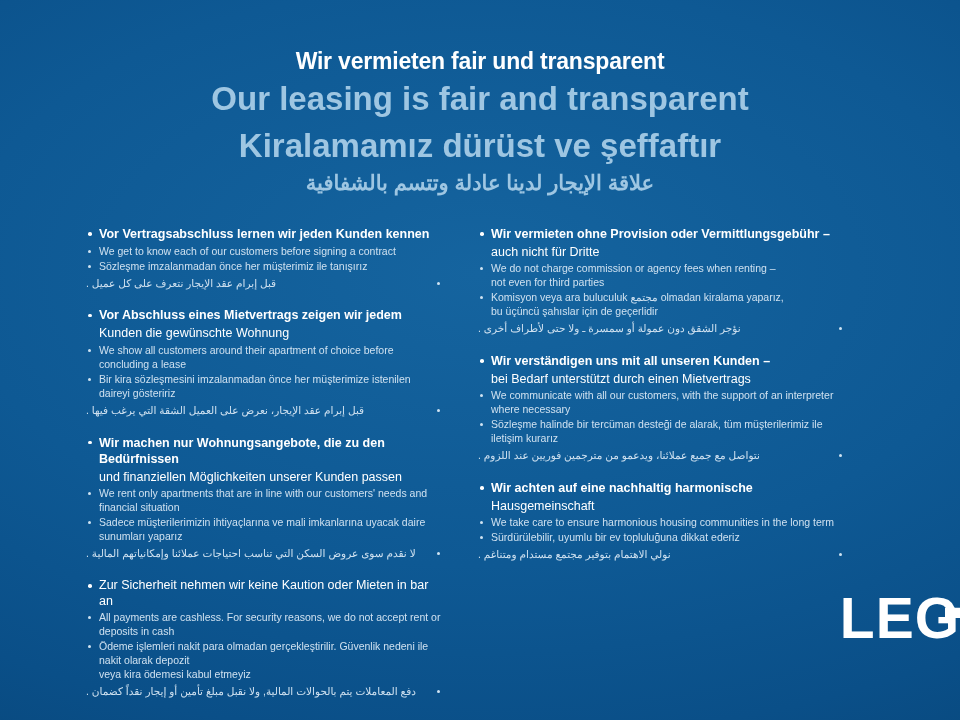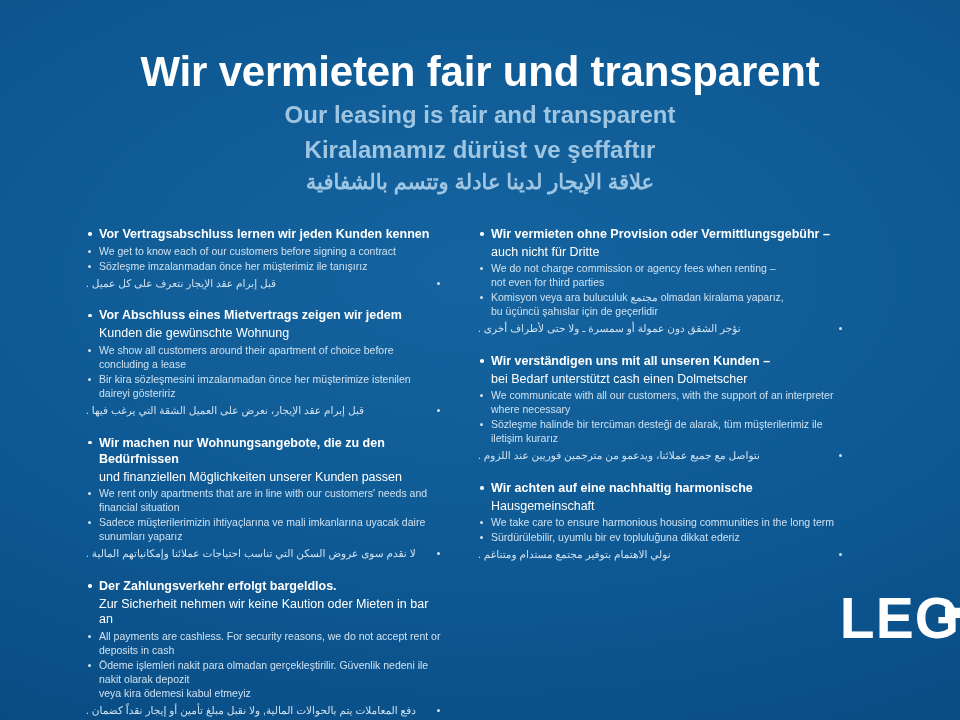--- a/index.html
+++ b/index.html
@@ -22,29 +22,29 @@
     color: #ffffff;
     box-sizing: border-box;
   }
 
   
   .titles {
     padding-top: 48px;
     text-align: center;
   }
   .title-de {
-    font-size: 42px;
+    font-size: 23px;
     font-weight: bold;
     letter-spacing: -0.2px;
     color: #ffffff;
     line-height: 1.15;
   }
   .title-en,
   .title-tr {
-    font-size: 24px;
+    font-size: 33px;
     font-weight: bold;
     color: #9ec6e2;
     line-height: 1.28;
     margin-top: 4px;
   }
   .title-ar {
     font-size: 21px;
     font-weight: bold;
     color: #9ec6e2;
     line-height: 1.3;
@@ -231,21 +231,20 @@
         </div>
         <div class="line ar">
           <span class="dot"></span>
           <span>لا نقدم سوى عروض السكن التي تناسب احتياجات عملائنا وإمكانياتهم المالية .</span>
         </div>
       </div>
 
       <div class="block">
         <div class="line head">
           <span class="dot"></span>
-          <span>Der Zahlungsverkehr erfolgt bargeldlos.</span>
         </div>
         <div class="head2">Zur Sicherheit nehmen wir keine Kaution oder Mieten in bar an</div>
         <div class="line sub">
           <span class="dot"></span>
           <span>All payments are cashless. For security reasons, we do not accept rent or deposits in cash</span>
         </div>
         <div class="line sub">
           <span class="dot"></span>
           <span>Ödeme işlemleri nakit para olmadan gerçekleştirilir. Güvenlik nedeni ile nakit olarak depozit</span>
         </div>
@@ -280,21 +279,21 @@
           <span class="dot"></span>
           <span>نؤجر الشقق دون عمولة أو سمسرة ـ ولا حتى لأطراف أخرى .</span>
         </div>
       </div>
 
       <div class="block">
         <div class="line head">
           <span class="dot"></span>
           <span>Wir verständigen uns mit all unseren Kunden –</span>
         </div>
-        <div class="head2">bei Bedarf unterstützt cash einen Dolmetscher</div>
+        <div class="head2">bei Bedarf unterstützt durch einen Mietvertrags</div>
         <div class="line sub">
           <span class="dot"></span>
           <span>We communicate with all our customers, with the support of an interpreter</span>
         </div>
         <div class="sub2">where necessary</div>
         <div class="line sub">
           <span class="dot"></span>
           <span>Sözleşme halinde bir tercüman desteği de alarak, tüm müşterilerimiz ile iletişim kurarız</span>
         </div>
         <div class="line ar">

